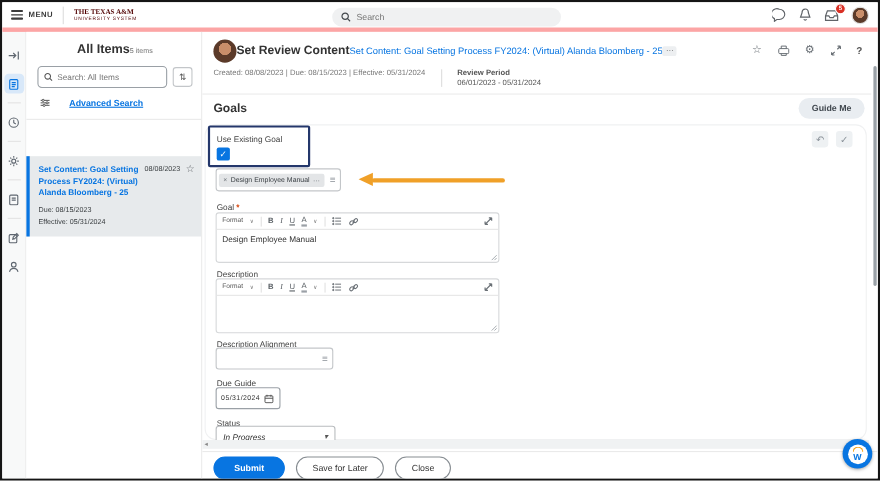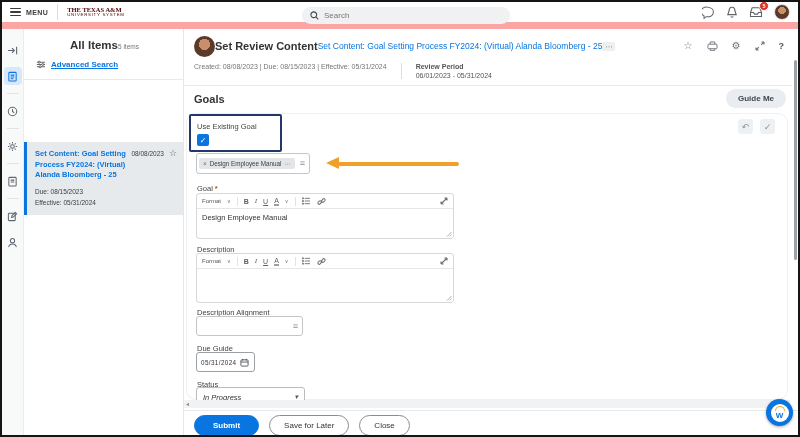--- a/index.html
+++ b/index.html
@@ -1,21 +1,21 @@
 <!DOCTYPE html>
 <html><head>
 <meta charset="utf-8">
 <style>
   * { margin:0; padding:0; box-sizing:border-box; }
   html,body { width:800px; height:437px; }
   body { font-family:"Liberation Sans", sans-serif; background:#fff; color:#333; }
   .screen { position:relative; width:800px; height:437px; border:2px solid #151515; background:#fff; overflow:hidden; }
 
   
-  .topbar { position:relative; height:27px; border-bottom:7px solid #fca5a5; display:flex; align-items:center; padding:0 8px; background:#fff; }
+  .topbar { position:relative; height:27px; border-bottom:4px solid #fca5a5; display:flex; align-items:center; padding:0 8px; background:#fff; }
   .menu-group { display:flex; align-items:center; gap:5px; cursor:pointer; }
   .hamburger { width:11px; display:flex; flex-direction:column; gap:2px; }
   .hamburger span { display:block; height:1.5px; background:#3b3b3b; border-radius:1px; }
   .menu-label { font-size:7px; font-weight:bold; color:#3b3b3b; letter-spacing:.4px; }
   .tb-divider { width:1px; height:16px; background:#ddd; margin:0 9px; }
   .logo { display:flex; flex-direction:column; line-height:1.1; }
   .logo-l1 { font-size:6.5px; font-weight:bold; color:#500000; font-family:"Liberation Serif", serif; }
   .logo-l2 { font-size:4.4px; color:#500000; letter-spacing:.7px; }
   .search-pill { position:absolute; left:300px; top:5px; width:208px; height:17px; background:#f0f1f2; border-radius:9px; display:flex; align-items:center; padding:0 8px; gap:5px; }
   .search-pill input { border:none; background:transparent; outline:none; font-size:8px; color:#43484d; width:160px; font-family:"Liberation Sans", sans-serif; }
@@ -36,21 +36,21 @@
 
   
   .panel { width:160px; border-right:1px solid #e6e6e6; position:relative; background:#fff; }
   .panel-head { display:flex; align-items:baseline; justify-content:center; padding:10px 8px 0 10px; }
   .panel-title { font-size:11.5px; font-weight:bold; color:#333; }
   .panel-count { font-size:6.5px; color:#767676; }
   .panel-search { display:flex; align-items:center; gap:5px; padding:9px 8px 0 10px; }
   .search-box { flex:1; height:20px; border:1px solid #9aa0a6; border-radius:4px; display:flex; align-items:center; gap:4px; padding:0 5px; background:#fff; }
   .search-box input { border:none; outline:none; font-size:7.5px; color:#555; width:90px; background:transparent; font-family:"Liberation Sans", sans-serif; }
   .sort-btn { width:18px; height:18px; border:1px solid #c3c6c9; border-radius:3px; display:flex; align-items:center; justify-content:center; font-size:8px; color:#555; background:#fff; cursor:pointer; }
-  .adv-row { display:flex; align-items:center; gap:5px; padding:9px 10px 0 12px; }
+  .adv-row { display:flex; align-items:center; gap:17px; padding:9px 10px 0 12px; }
   .adv-link { font-size:8px; font-weight:bold; color:#0875e1; text-decoration:underline; cursor:pointer; }
   .panel-divider { height:1px; background:#e9e9e9; margin-top:10px; }
   .inbox-item { position:absolute; top:113px; left:0; right:0; background:#e7eaec; border-left:3px solid #0875e1; padding:7px 6px 9px 8px; cursor:pointer; }
   .item-top { display:flex; gap:4px; }
   .item-title { flex:1; font-size:7.5px; font-weight:bold; color:#0875e1; line-height:1.4; }
   .item-right { display:flex; gap:5px; align-items:flex-start; }
   .item-date { font-size:6.5px; color:#3c4043; white-space:nowrap; margin-top:1px; }
   .item-star { font-size:9px; color:#5f6368; line-height:1; cursor:pointer; }
   .item-due { font-size:6.5px; color:#3c4043; margin-top:7px; }
   .item-eff { font-size:6.5px; color:#3c4043; margin-top:4px; }
@@ -236,20 +236,34 @@
             <path d="M1.8 11 a4.3 4.3 0 0 1 8.4 0"></path>
           </svg>
       </span>
     </div>
 
     <div class="panel">
       <div class="panel-head">
         <span class="panel-title">All Items</span>
         <span class="panel-count">5 items</span>
       </div>
+      <div class="panel-search">
+        <div class="search-box">
+          <span>
+            <svg width="8" height="8" viewBox="0 0 10 10" fill="none" stroke="#555" stroke-width="1.2">
+                <circle cx="4.2" cy="4.2" r="3.2"></circle>
+                <path d="M6.6 6.6 L9.2 9.2"></path>
+              </svg>
+          </span>
+          <input type="text" placeholder="Search: All Items" style="">
+        </div>
+        <span class="sort-btn">
+            <span>⇅</span>
+          </span>
+      </div>
       <div class="adv-row">
         <span>
           <svg width="10" height="9" viewBox="0 0 11 10" fill="none" stroke="#555" stroke-width="1">
               <path d="M1 2.5 h9 M1 5 h9 M1 7.5 h9"></path>
               <circle cx="3.5" cy="2.5" r="1.1" fill="#fff"></circle>
               <circle cx="7.5" cy="5" r="1.1" fill="#fff"></circle>
               <circle cx="4.5" cy="7.5" r="1.1" fill="#fff"></circle>
             </svg>
         </span>
         <span class="adv-link">Advanced Search</span>

